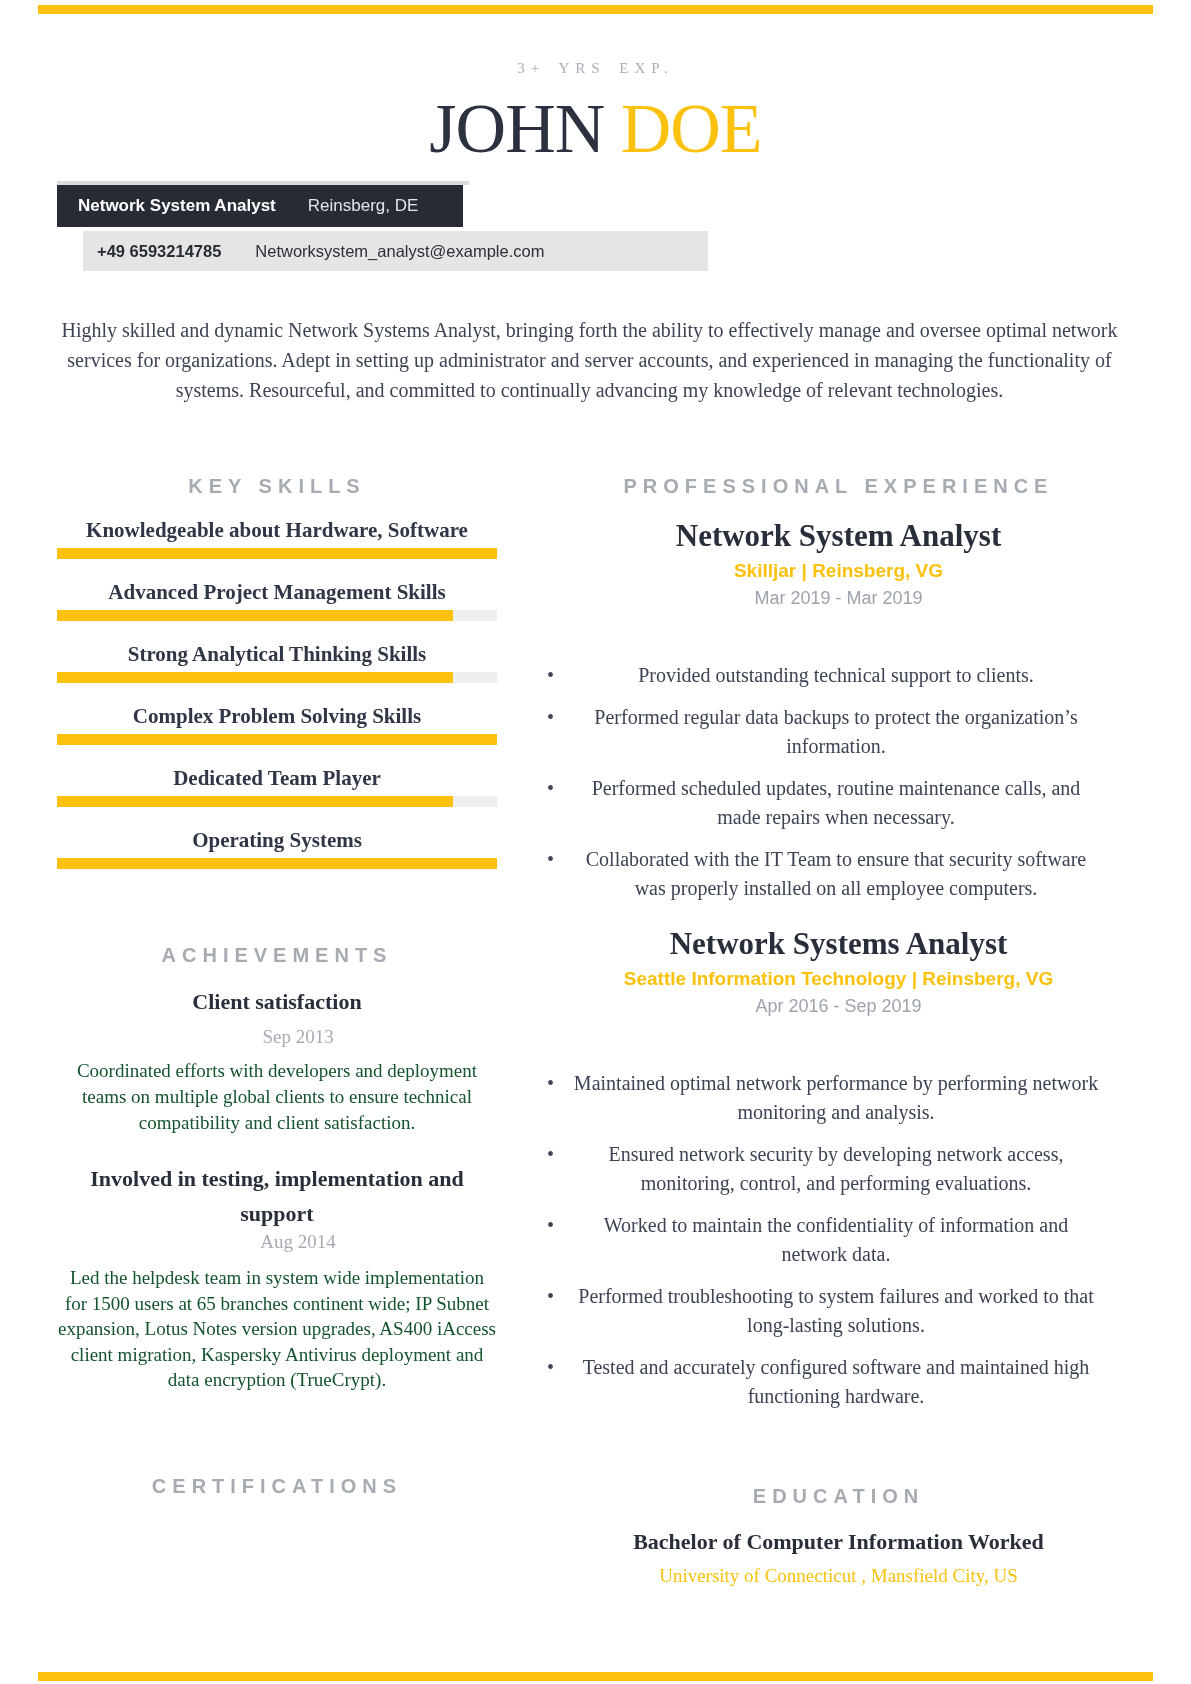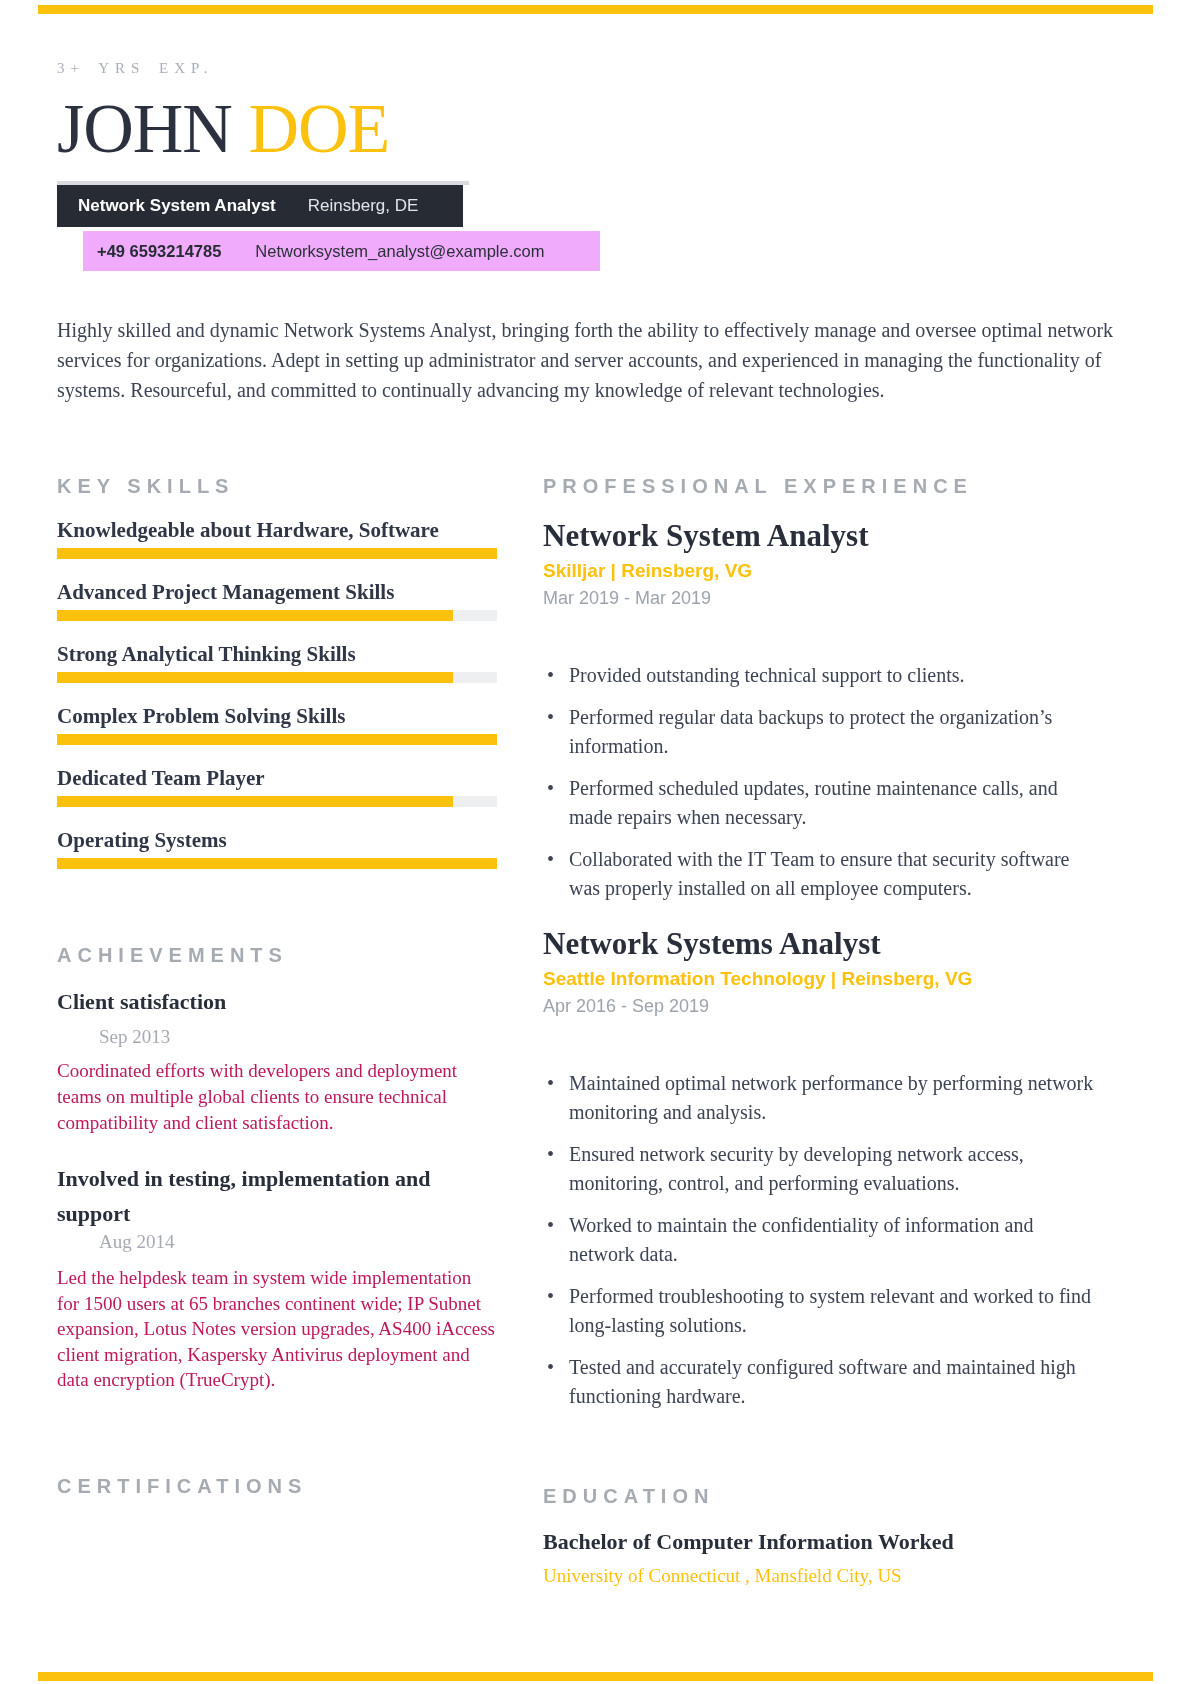--- a/index.html
+++ b/index.html
@@ -5,39 +5,39 @@
   * { margin:0; padding:0; box-sizing:border-box; }
   html,body { background:#ffffff; }
   body {
     width:1191px; height:1684px; margin:0 auto; position:relative; overflow:hidden;
     font-family:"Liberation Serif", serif; color:#3c4353;
   }
   .accent-bar { position:absolute; left:38px; width:1115px; height:9px; background:#fcc10c; }
   .accent-bar.top { top:5px; }
   .accent-bar.bottom { top:1672px; }
 
-  .page { padding:0 57px; }
+  .page { padding:0 57px;text-align:center; }
 
   .exp-label {
     padding-top:60px; font-size:15px; letter-spacing:6px; word-spacing:4px;
     color:#a9aeb6; font-family:"Liberation Serif", serif;
   }
   .name { margin-top:16px; font-size:70px; line-height:72px; letter-spacing:-1px; color:#2c3140; font-weight:400; }
   .name .last { color:#fcc10c; }
 
   .title-bar-shadow { margin-top:16px; width:412px; height:4px; background:#d9dbde; }
   .title-bar {
     width:406px; height:42px; background:#272b34; display:flex; align-items:center;
     gap:32px; padding-left:21px; font-family:"Liberation Sans", sans-serif;
   }
   .title-bar .job { color:#ffffff; font-weight:bold; font-size:17px; }
   .title-bar .loc { color:#e2e5e9; font-size:17px; }
 
   .contact-bar {
-    margin-top:4px; margin-left:26px; width:517px; height:40px; background:#f0abfc;
+    margin-top:4px; margin-left:26px; width:625px; height:40px; background:#e5e5e5;
     display:flex; align-items:center; gap:34px; padding-left:14px;
     font-family:"Liberation Sans", sans-serif;
   }
   .contact-bar .phone { color:#262b34; font-weight:bold; font-size:16.5px; }
   .contact-bar .email { color:#2b3038; font-size:16.5px; }
 
   .summary { margin-top:44px; font-size:20px; line-height:30px; color:#3c4353; max-width:1065px; }
 
   .columns { margin-top:71px; display:flex; gap:46px; }
   .col-left { width:440px; flex:0 0 440px; }
@@ -54,21 +54,21 @@
   .skill-label { font-size:21px; line-height:26px; font-weight:bold; color:#2f3646; }
   .skill-track { margin-top:5px; height:11px; background:#edeff1; width:100%; }
   .skill-fill { height:11px; background:#fcc10c; }
 
   
   .achievements-heading { margin-top:76px; }
   .ach-title { margin-top:23px; font-size:22px; line-height:27px; font-weight:bold; color:#282e3a; }
   .ach-title.two-line { margin-top:25px; line-height:35px; }
   .ach-date { margin-top:11px; font-size:19px; line-height:22px; color:#a5aab3;margin-left:42px; }
   .ach-date.tight { margin-top:0; }
-  .ach-desc { margin-top:10px; font-size:19px; line-height:26px; color:#be185d; }
+  .ach-desc { margin-top:10px; font-size:19px; line-height:26px; color:#14532d; }
   .ach-desc.tight { margin-top:12px; line-height:25.5px; }
   .certs-heading { margin-top:83px; }
 
   
   .job-title { margin-top:22px; font-size:31px; line-height:35px; font-weight:bold; color:#282e3a; }
   .job-company {
     margin-top:7px; font-family:"Liberation Sans", sans-serif; font-weight:bold;
     font-size:19px; line-height:22px; color:#fcc10c;
   }
   .job-dates { margin-top:6px; font-family:"Liberation Sans", sans-serif; font-size:18px; line-height:21px; color:#9da3ac; }
@@ -188,21 +188,21 @@
       </div>
 
       <div class="job-entry second">
         <div class="job-title">Network Systems Analyst</div>
         <div class="job-company">Seattle Information Technology | Reinsberg, VG</div>
         <div class="job-dates">Apr 2016 - Sep 2019</div>
         <ul class="job-bullets">
           <li>Maintained optimal network performance by performing network monitoring and analysis.</li>
           <li>Ensured network security by developing network access, monitoring, control, and performing evaluations.</li>
           <li>Worked to maintain the confidentiality of information and network data.</li>
-          <li>Performed troubleshooting to system relevant and worked to find long-lasting solutions.</li>
+          <li>Performed troubleshooting to system failures and worked to that long-lasting solutions.</li>
           <li>Tested and accurately configured software and maintained high functioning hardware.</li>
         </ul>
       </div>
 
       <div class="section-heading education-heading">EDUCATION</div>
       <div class="edu-degree">Bachelor of Computer Information Worked</div>
       <div class="edu-school">University of Connecticut , Mansfield City, US</div>
     </div>
 
   </div>

